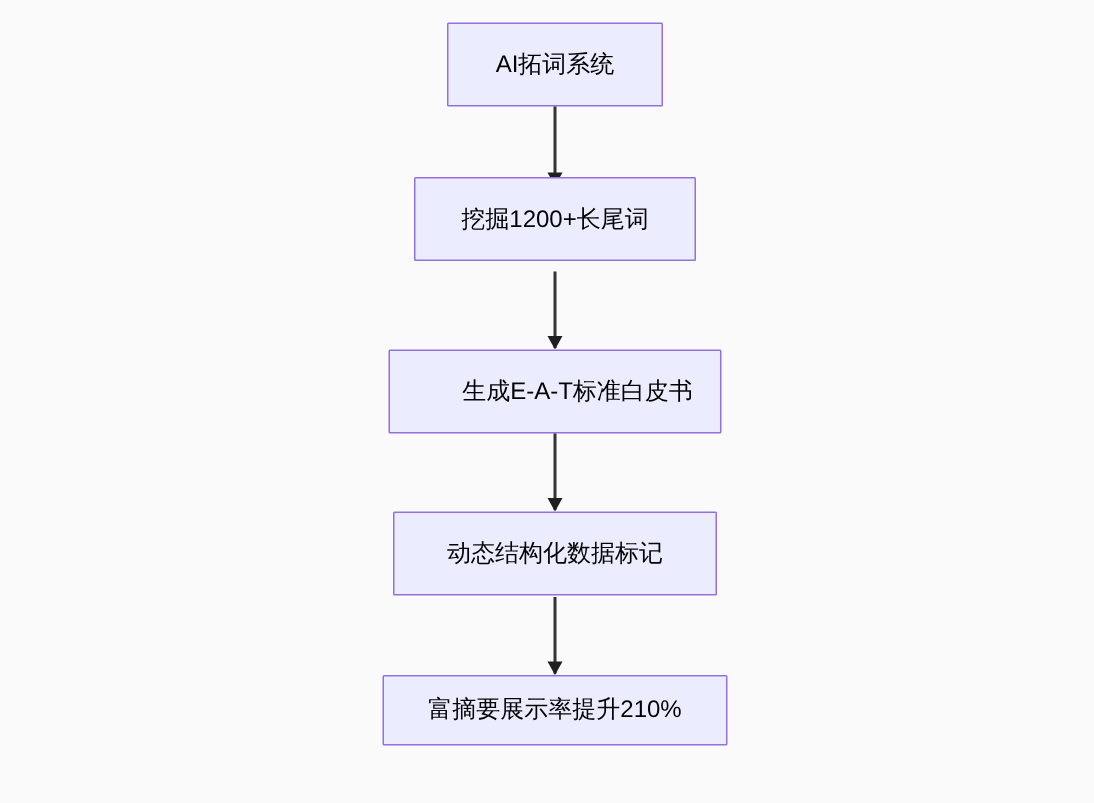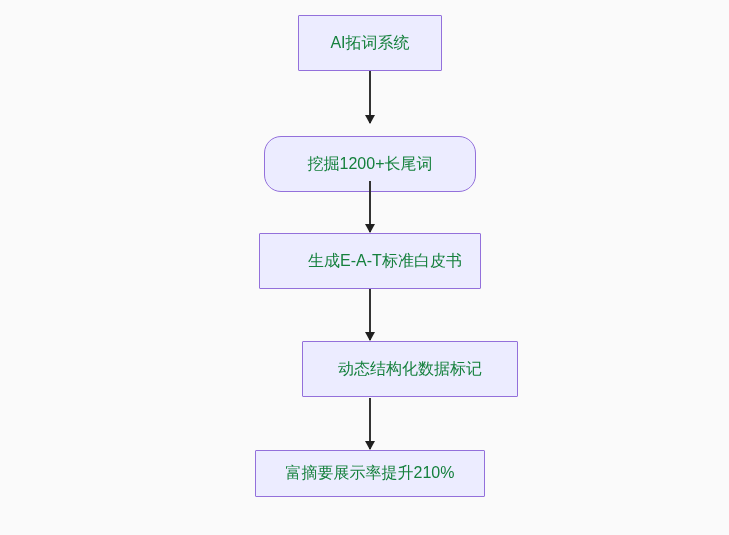--- a/index.html
+++ b/index.html
@@ -24,28 +24,28 @@
     left: 370px;
     transform: translateX(-50%);
     height: 56px;
     background: #ECECFF;
     border: 1px solid #9370DB;
     border-radius: 1px;
     display: flex;
     align-items: center;
     justify-content: center;
     box-sizing: border-box;
-    color: #15803d;
+    color: #000000;
     font-size: 16px;
     white-space: nowrap;
   }
   .node-0 { top: 15px;  width: 144px; }
-  .node-1 { top: 136px; width: 212px; border-radius: 17px; }
+  .node-1 { top: 118px; width: 188px; }
   .node-2 { top: 233px; width: 222px; padding-left: 30px; }
-  .node-3 { top: 341px; width: 216px; margin-left: 40px; }
+  .node-3 { top: 341px; width: 216px; }
   .node-4 { top: 450px; width: 57px; width: 230px; height: 47px; }
   .edge {
     position: absolute;
     left: 369px;
     width: 2px;
     background: #333333;
   }
   .edge::after {
     content: "";
     position: absolute;

